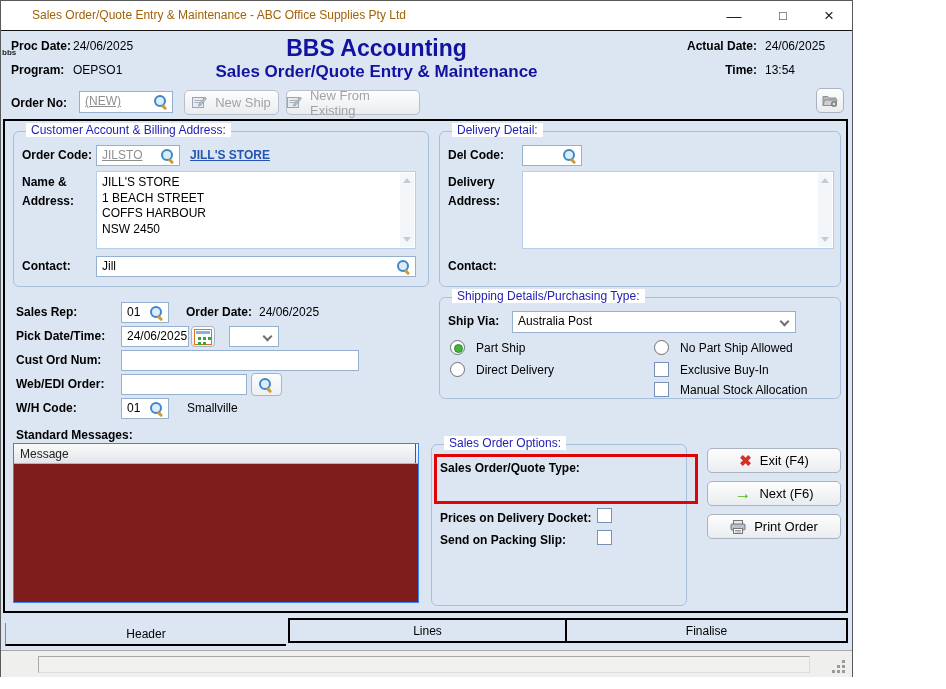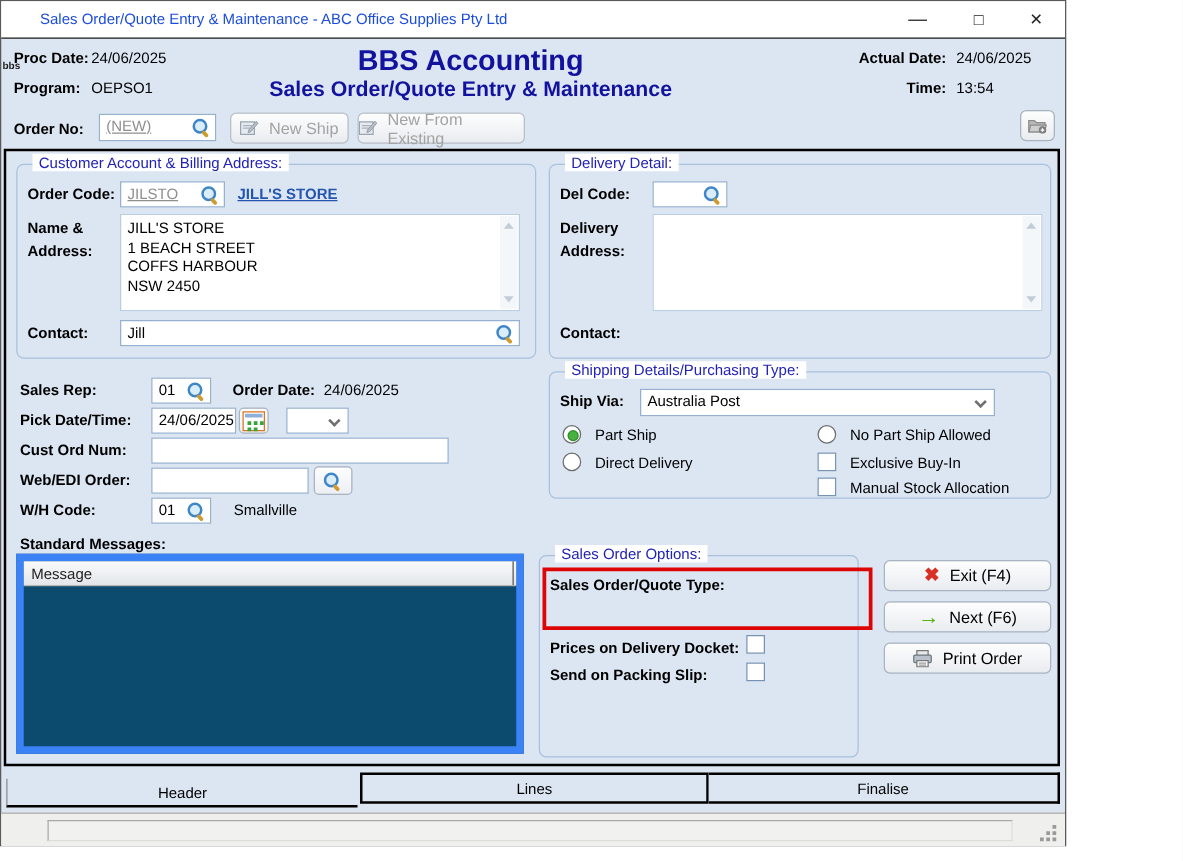--- a/index.html
+++ b/index.html
@@ -2,21 +2,21 @@
 <html><head>
 <meta charset="utf-8">
 <style>
   * { margin:0; padding:0; box-sizing:border-box; }
   html,body { width:946px; height:689px; background:#fff; font-family:"Liberation Sans",sans-serif; }
   .window { position:absolute; left:0; top:0; width:853px; height:677px; background:#dce6f3; border:1px solid #5a5a5a; }
 
   
   .titlebar { position:absolute; left:0; top:0; right:0; height:30px; background:#fff; border-bottom:1px solid #141414; }
   .app-icon { position:absolute; left:1px; top:6px; width:18px; height:18px; font-size:8px; font-weight:bold; color:#1d1d1d; line-height:9px; letter-spacing:0;margin-top:41px; }
-  .title-text { position:absolute; left:31px; top:7px; font-size:12px; color:#1d4ed8; white-space:nowrap; }
+  .title-text { position:absolute; left:31px; top:7px; font-size:12px; color:#a16207; white-space:nowrap; }
   .winctl { position:absolute; top:3px; width:34px; height:24px; text-align:center; font-size:15px; color:#222; line-height:24px; }
   .ctl-min { left:716px; } .ctl-max { left:765px; font-size:13px; } .ctl-close { left:811px; font-size:17px; }
 
   
   .lbl { position:absolute; font-size:12px; font-weight:bold; color:#000; white-space:nowrap; }
   .val { position:absolute; font-size:12px; color:#000; white-space:nowrap; }
   .app-title { position:absolute; left:0; right:100px; top:34px; text-align:center; font-size:23px; font-weight:bold; color:#12129e; }
   .screen-title { position:absolute; left:0; right:100px; top:61px; text-align:center; font-size:17px; font-weight:bold; color:#12129e; }
 
   
@@ -41,21 +41,21 @@
   .cb { position:absolute; width:15px; height:15px; background:#fff; border:1px solid #7792b4; }
   .cal { position:absolute; width:18px; height:16px; background:#fff; border:1px solid #d8731f; top:2px; left:2px; }
   .cal::before { content:""; position:absolute; left:1px; top:1px; right:1px; height:3px; background:#8cb0da; }
   .cal::after { content:""; position:absolute; left:3px; top:7px; width:3px; height:3px; background:#3aa33a; box-shadow:5px 0 #3aa33a,10px 0 #3aa33a,0 5px #3aa33a,5px 5px #3aa33a; }
 
   
   .panel { position:absolute; left:2px; top:118px; width:845px; height:494px; border:2px solid #000; }
   .wide-input-btn { position:absolute; background:linear-gradient(#fdfdfd,#eceff3); border:1px solid #a9b4c0; border-radius:4px; }
 
   
-  .msglist { position:absolute; background:#0c4a6e; border:6px solid #3b82f6; }
+  .msglist { position:absolute; background:#7f1d1d; border:1px solid #3b82f6; }
   .msglist .hdr { position:absolute; left:0; right:0; top:0; height:20px; background:linear-gradient(#fafafa,#e2e6ea); border-bottom:1px solid #b4b4b4; font-size:12px; color:#222; line-height:20px; padding-left:6px; }
   .msglist .hdr::after { content:""; position:absolute; right:2px; top:0; bottom:0; border-right:1px solid #555; }
 
   
   .combo-sel { position:absolute; background:#fff; border:1px solid #707070; }
   .combo-sel .inner { position:absolute; left:1px; top:1px; bottom:1px; right:18px; background:#2e63c5; color:#fff; font-size:12px; line-height:17px; padding:0 3px; outline:1px dotted #aac2ea; outline-offset:-2px; white-space:nowrap; overflow:hidden; }
   .redbox { position:absolute; border:3px solid #dd0505; z-index:6; pointer-events:none; }
 
   
   .x-icon { color:#d92f25; font-weight:bold; font-size:15px; line-height:15px; }

